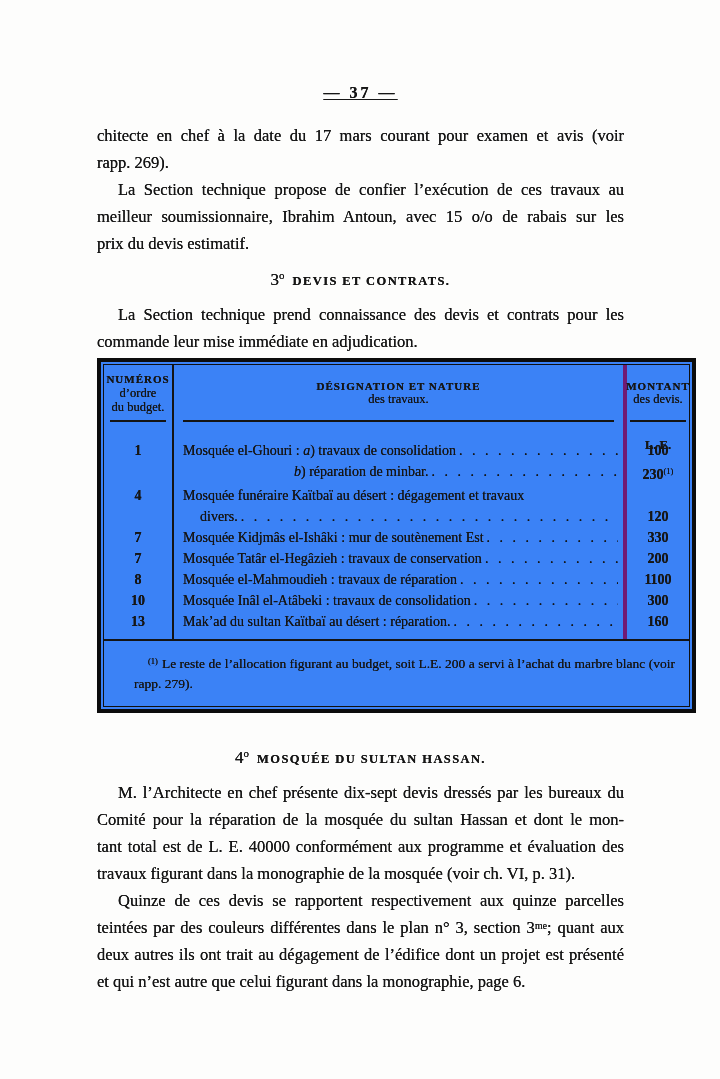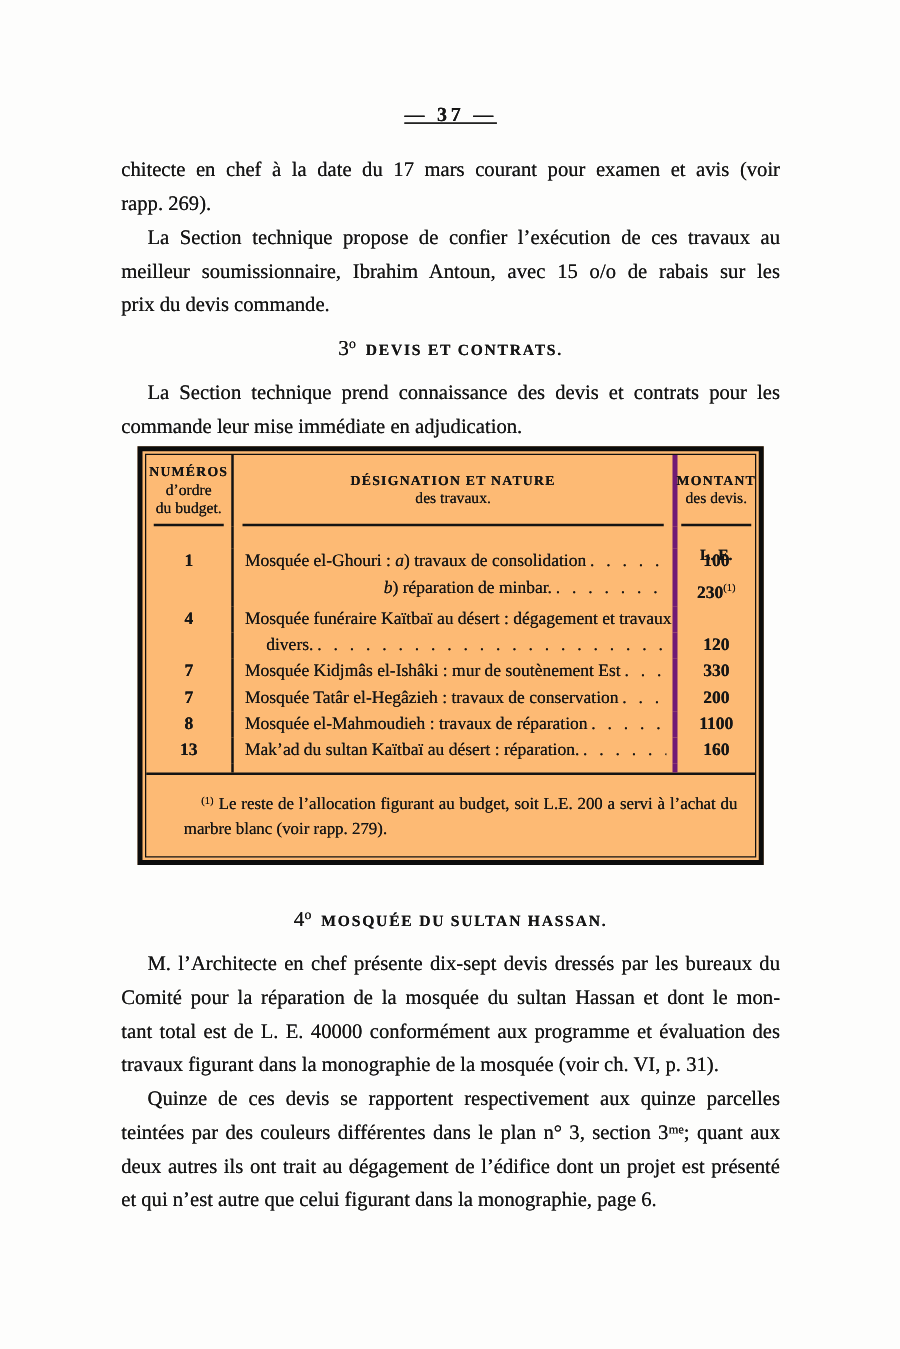--- a/index.html
+++ b/index.html
@@ -36,22 +36,22 @@
   }
   .heading .hnum{font-size:17px;}
   .heading .hord{font-size:11px;vertical-align:6px;}
   .heading .htitle{
     font-size:12.5px;font-weight:700;letter-spacing:1.4px;
     margin-left:8px;
   }
 
   
   .table-wrap{
-    margin:3px auto 0 auto;width:501px;box-sizing:border-box;
-    border:4px solid #0c0c0c;background:#fdba74;
+    margin:3px auto 0 auto;width:599px;box-sizing:border-box;
+    border:4px solid #0c0c0c;background:#3b82f6;
   }
   .table-inner{border:1px solid #101010;margin:2px;}
   .t-line{display:grid;grid-template-columns:70px 1fr 62px;}
   .t-line > div:nth-child(1){border-right:2px solid #141414;}
   .t-line > div:nth-child(2){border-right:4px solid #701a75;}
 
   .t-head > .th{
     position:relative;display:flex;flex-direction:column;
     justify-content:center;align-items:center;
     min-height:57px;padding:2px 2px 4px 2px;box-sizing:border-box;
@@ -120,21 +120,21 @@
   <div class="pagenum">— 37 —</div>
 
   <div class="para">
       <div class="pline">chitecte en chef à la date du 17 mars courant pour examen et avis (voir</div>
       <div class="pline">rapp. 269).</div>
     </div>
 
   <div class="para indent">
       <div class="pline">La Section technique propose de confier l’exécution de ces travaux au</div>
       <div class="pline">meilleur soumissionnaire, Ibrahim Antoun, avec 15 o/o de rabais sur les</div>
-      <div class="pline">prix du devis commande.</div>
+      <div class="pline">prix du devis estimatif.</div>
     </div>
 
   <div class="heading">
     <span class="hnum">3</span><span class="hord">o</span><span class="htitle">DEVIS ET CONTRATS.</span>
   </div>
 
   <div class="para indent">
       <div class="pline">La Section technique prend connaissance des devis et contrats pour les</div>
       <div class="pline">commande leur mise immédiate en adjudication.</div>
     </div>
@@ -214,20 +214,28 @@
           </div>
           <div class="t-line">
             <div class="c-num">8</div>
             <div class="c-desc">
               <span class="txt">Mosquée el-Mahmoudieh : travaux de réparation</span>
               <span class="leader"></span>
             </div>
             <div class="c-amt">1100</div>
           </div>
           <div class="t-line">
+            <div class="c-num">10</div>
+            <div class="c-desc">
+              <span class="txt">Mosquée Inâl el-Atâbeki : travaux de consolidation</span>
+              <span class="leader"></span>
+            </div>
+            <div class="c-amt">300</div>
+          </div>
+          <div class="t-line">
             <div class="c-num">13</div>
             <div class="c-desc">
               <span class="txt">Mak’ad du sultan Kaïtbaï au désert : réparation.</span>
               <span class="leader"></span>
             </div>
             <div class="c-amt">160</div>
           </div>
         </div>
 
       <div class="t-line t-spacer">

